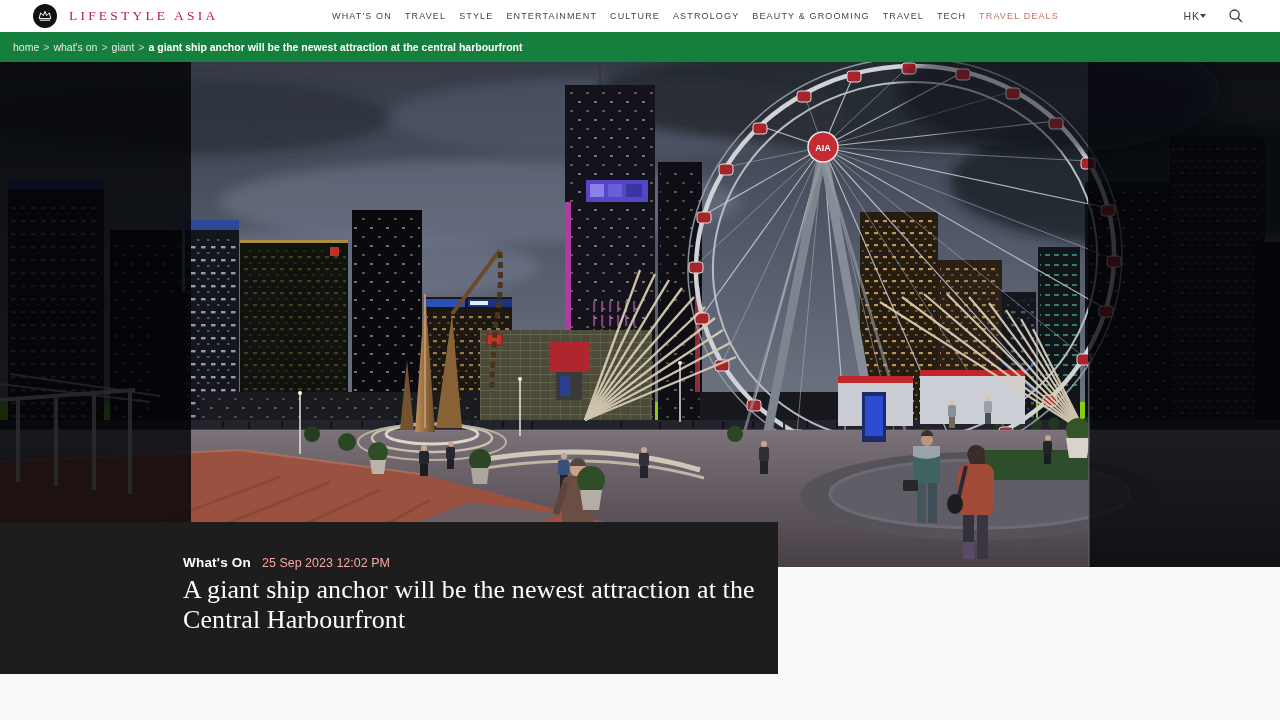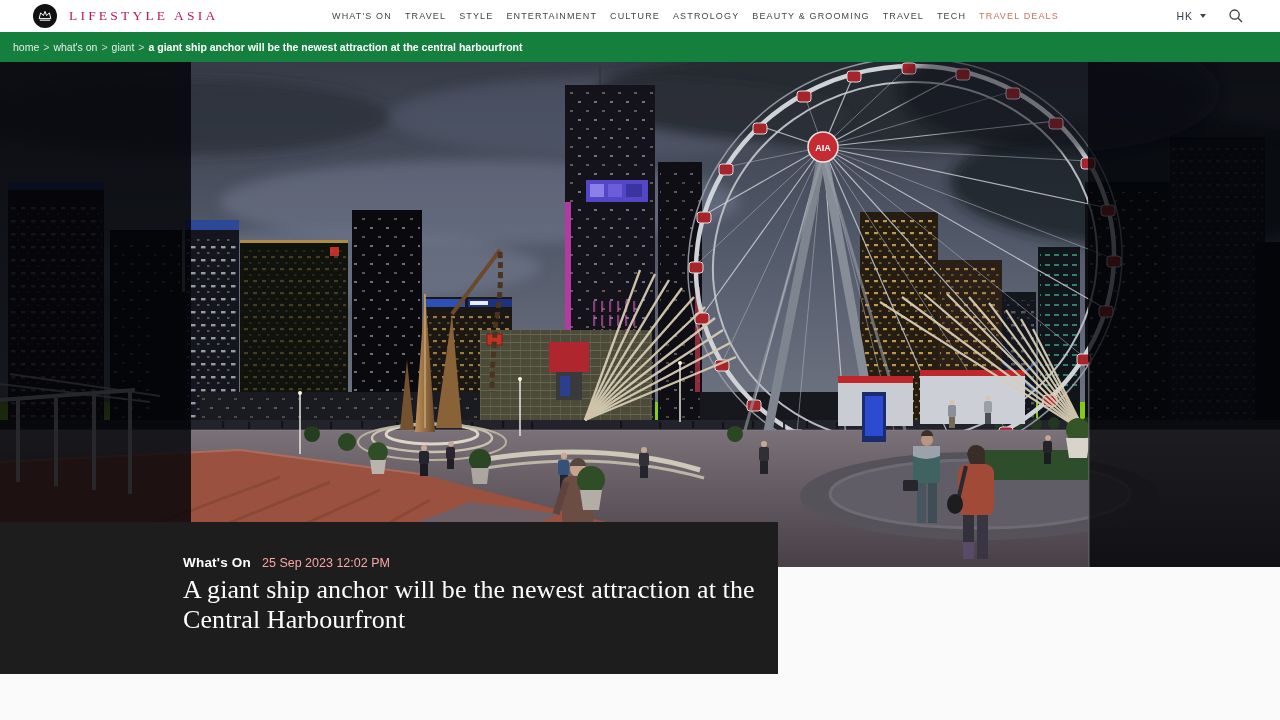--- a/index.html
+++ b/index.html
@@ -8,21 +8,21 @@
 
   
   .header { position:absolute; left:0; top:0; width:1280px; height:32px; background:#ffffff; z-index:10; }
   .brand { position:absolute; left:33px; top:4px; display:flex; align-items:center; gap:12px; cursor:pointer; }
   .brand-circle { width:24px; height:24px; }
   .brand-name { font-family:"Liberation Serif", serif; font-size:13.5px; letter-spacing:3.2px; color:#be185d; }
   .nav { position:absolute; left:332px; top:0; height:32px; display:flex; align-items:center; gap:13px; }
   .nav-item { font-size:9px; letter-spacing:1.15px; color:#454545; white-space:nowrap; cursor:pointer; }
   .nav-item.accent { color:#c9705e; }
   .header-right { position:absolute; right:36px; top:0; height:32px; display:flex; align-items:center; gap:22px; }
-  .region { display:flex; align-items:center; gap:7px; cursor:pointer;text-align:right; }
+  .region { display:flex; align-items:center; cursor:pointer;text-align:right; }
   .region-label { font-size:10.5px; letter-spacing:1px; color:#33424f; }
   .caret { width:0; height:0; border-left:3.5px solid transparent; border-right:3.5px solid transparent; border-top:4px solid #444; }
   .search-btn { width:16px; height:16px; cursor:pointer; }
 
   
   .breadcrumb { position:absolute; left:0; top:32px; width:1280px; height:30px; background:#15803d; z-index:10;
                 display:flex; align-items:center; padding-left:13px; }
   .crumb { font-size:10.5px; color:#e9e9e9; cursor:pointer; }
   .crumb-sep { font-size:10.5px; color:#cfcfcf; margin:0 4px; }
   .crumb-current { font-size:10.5px; color:#ffffff; font-weight:bold; }

